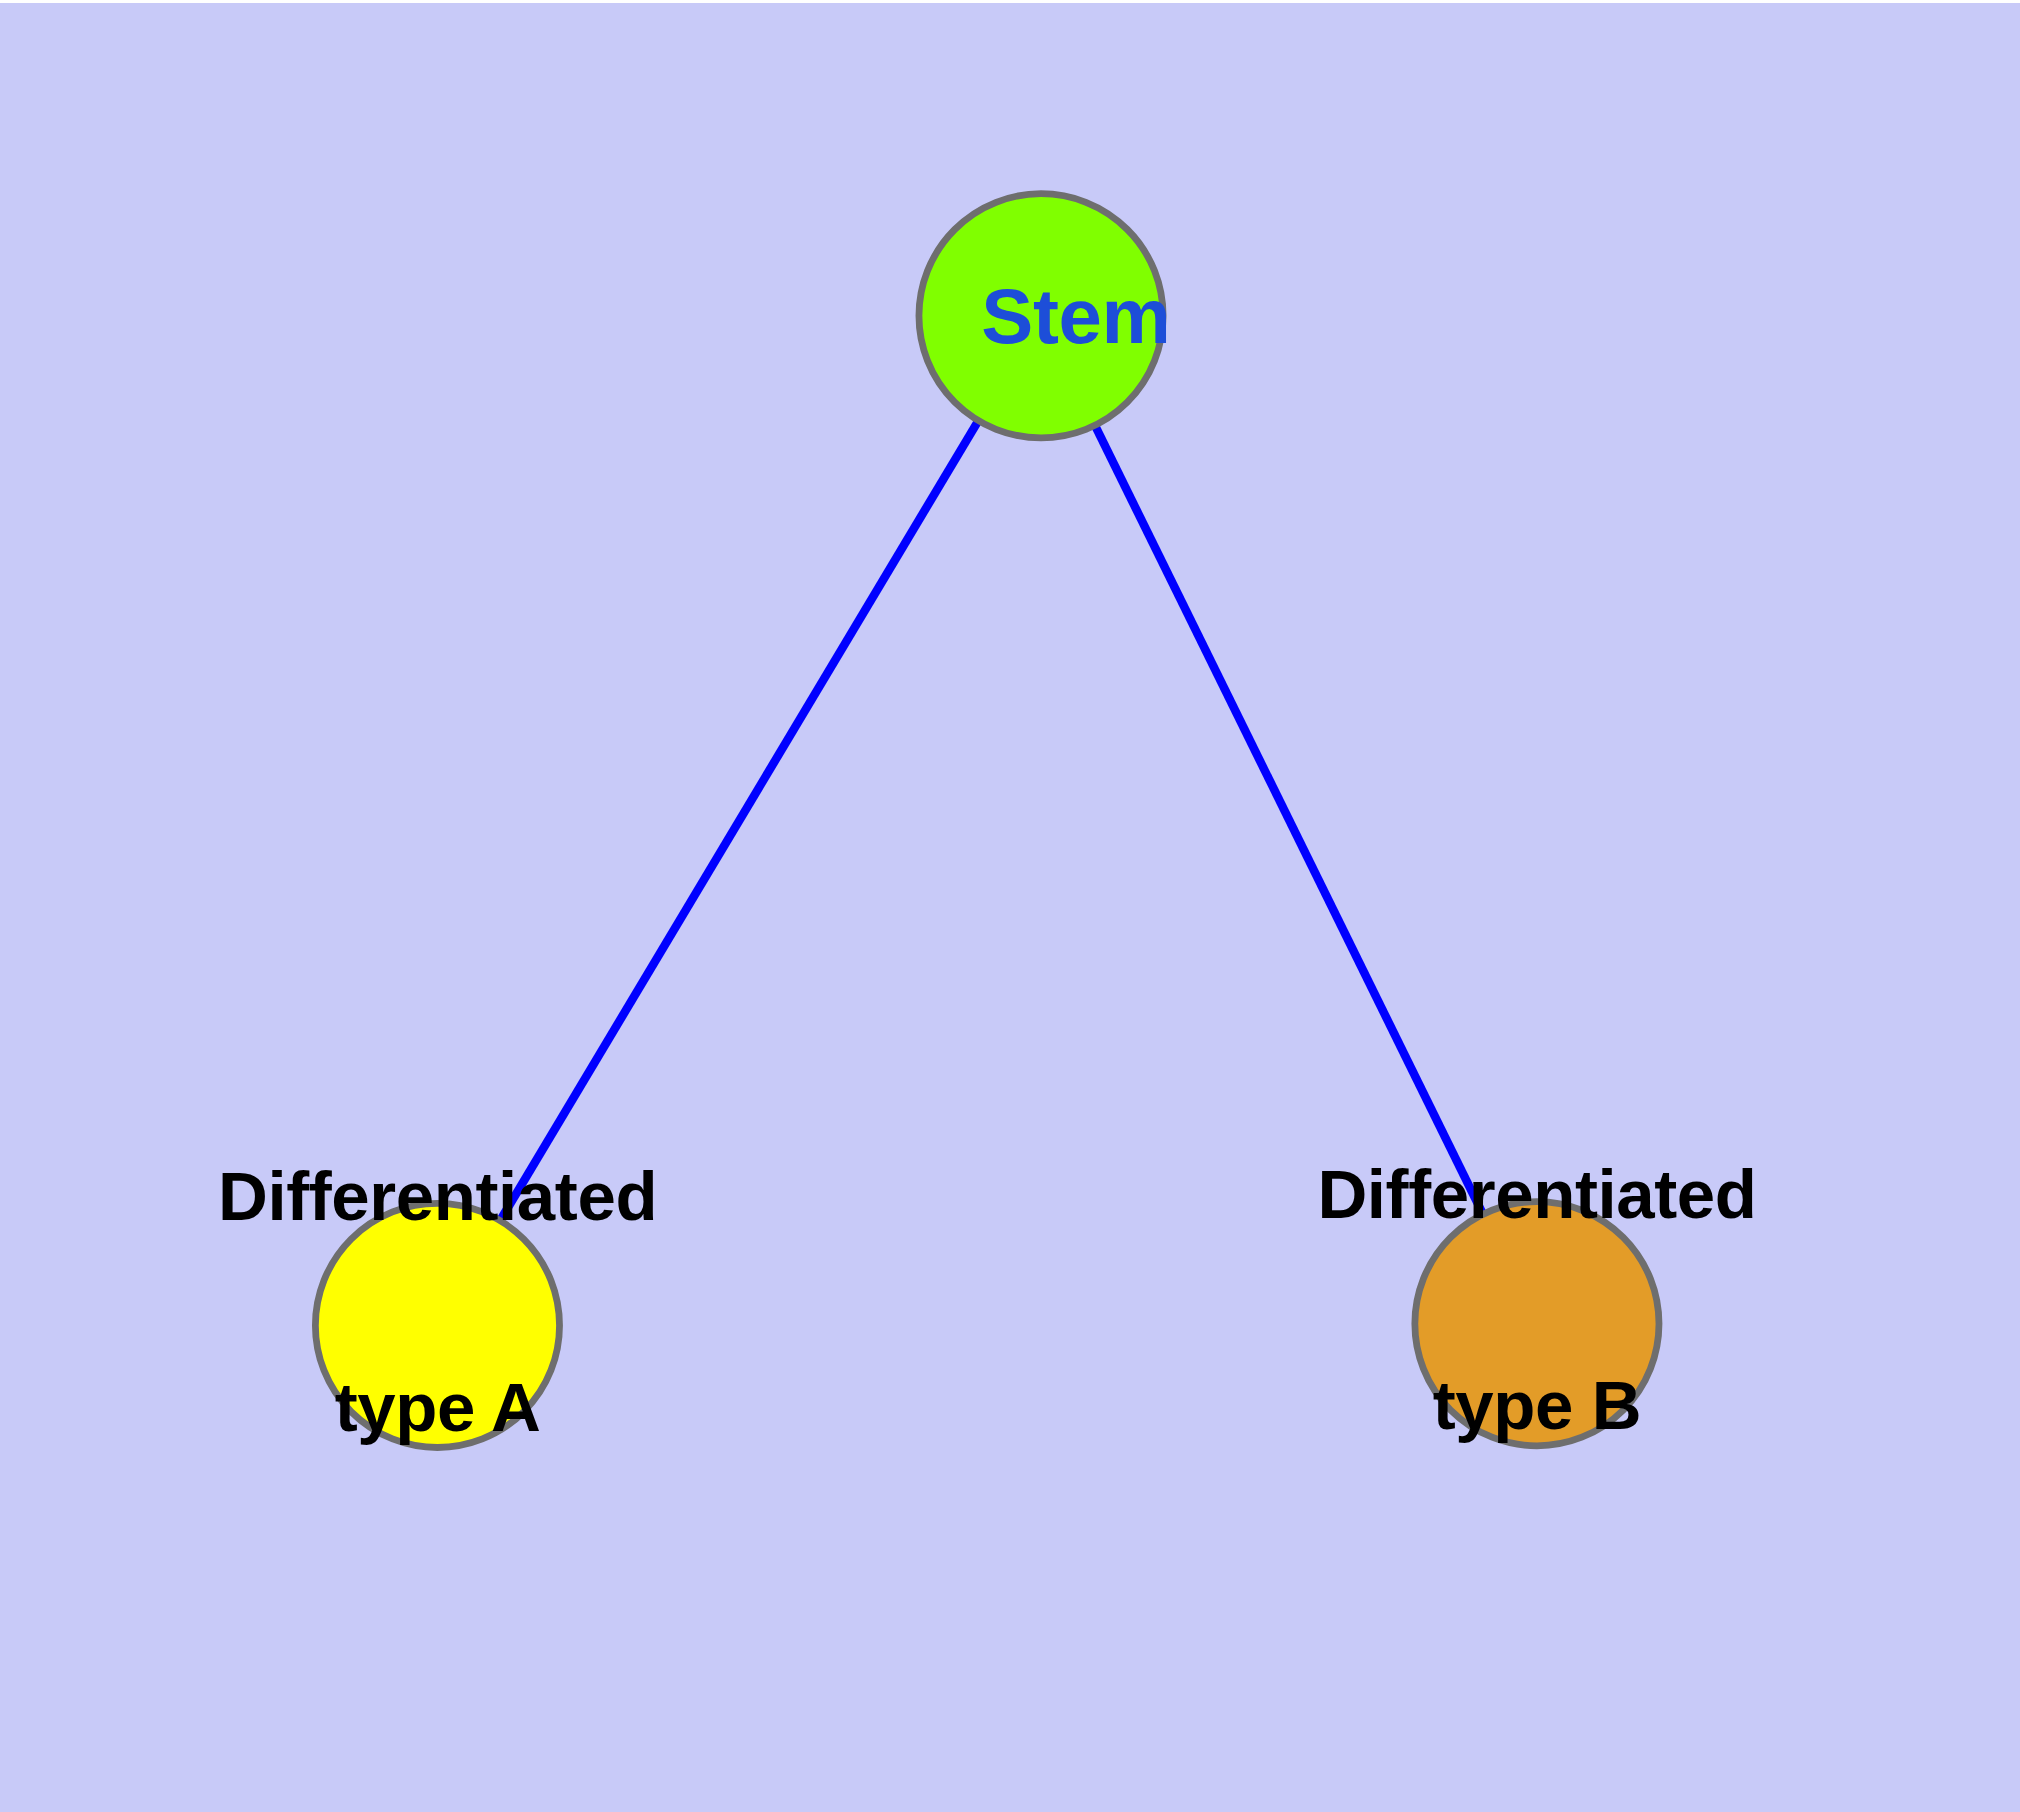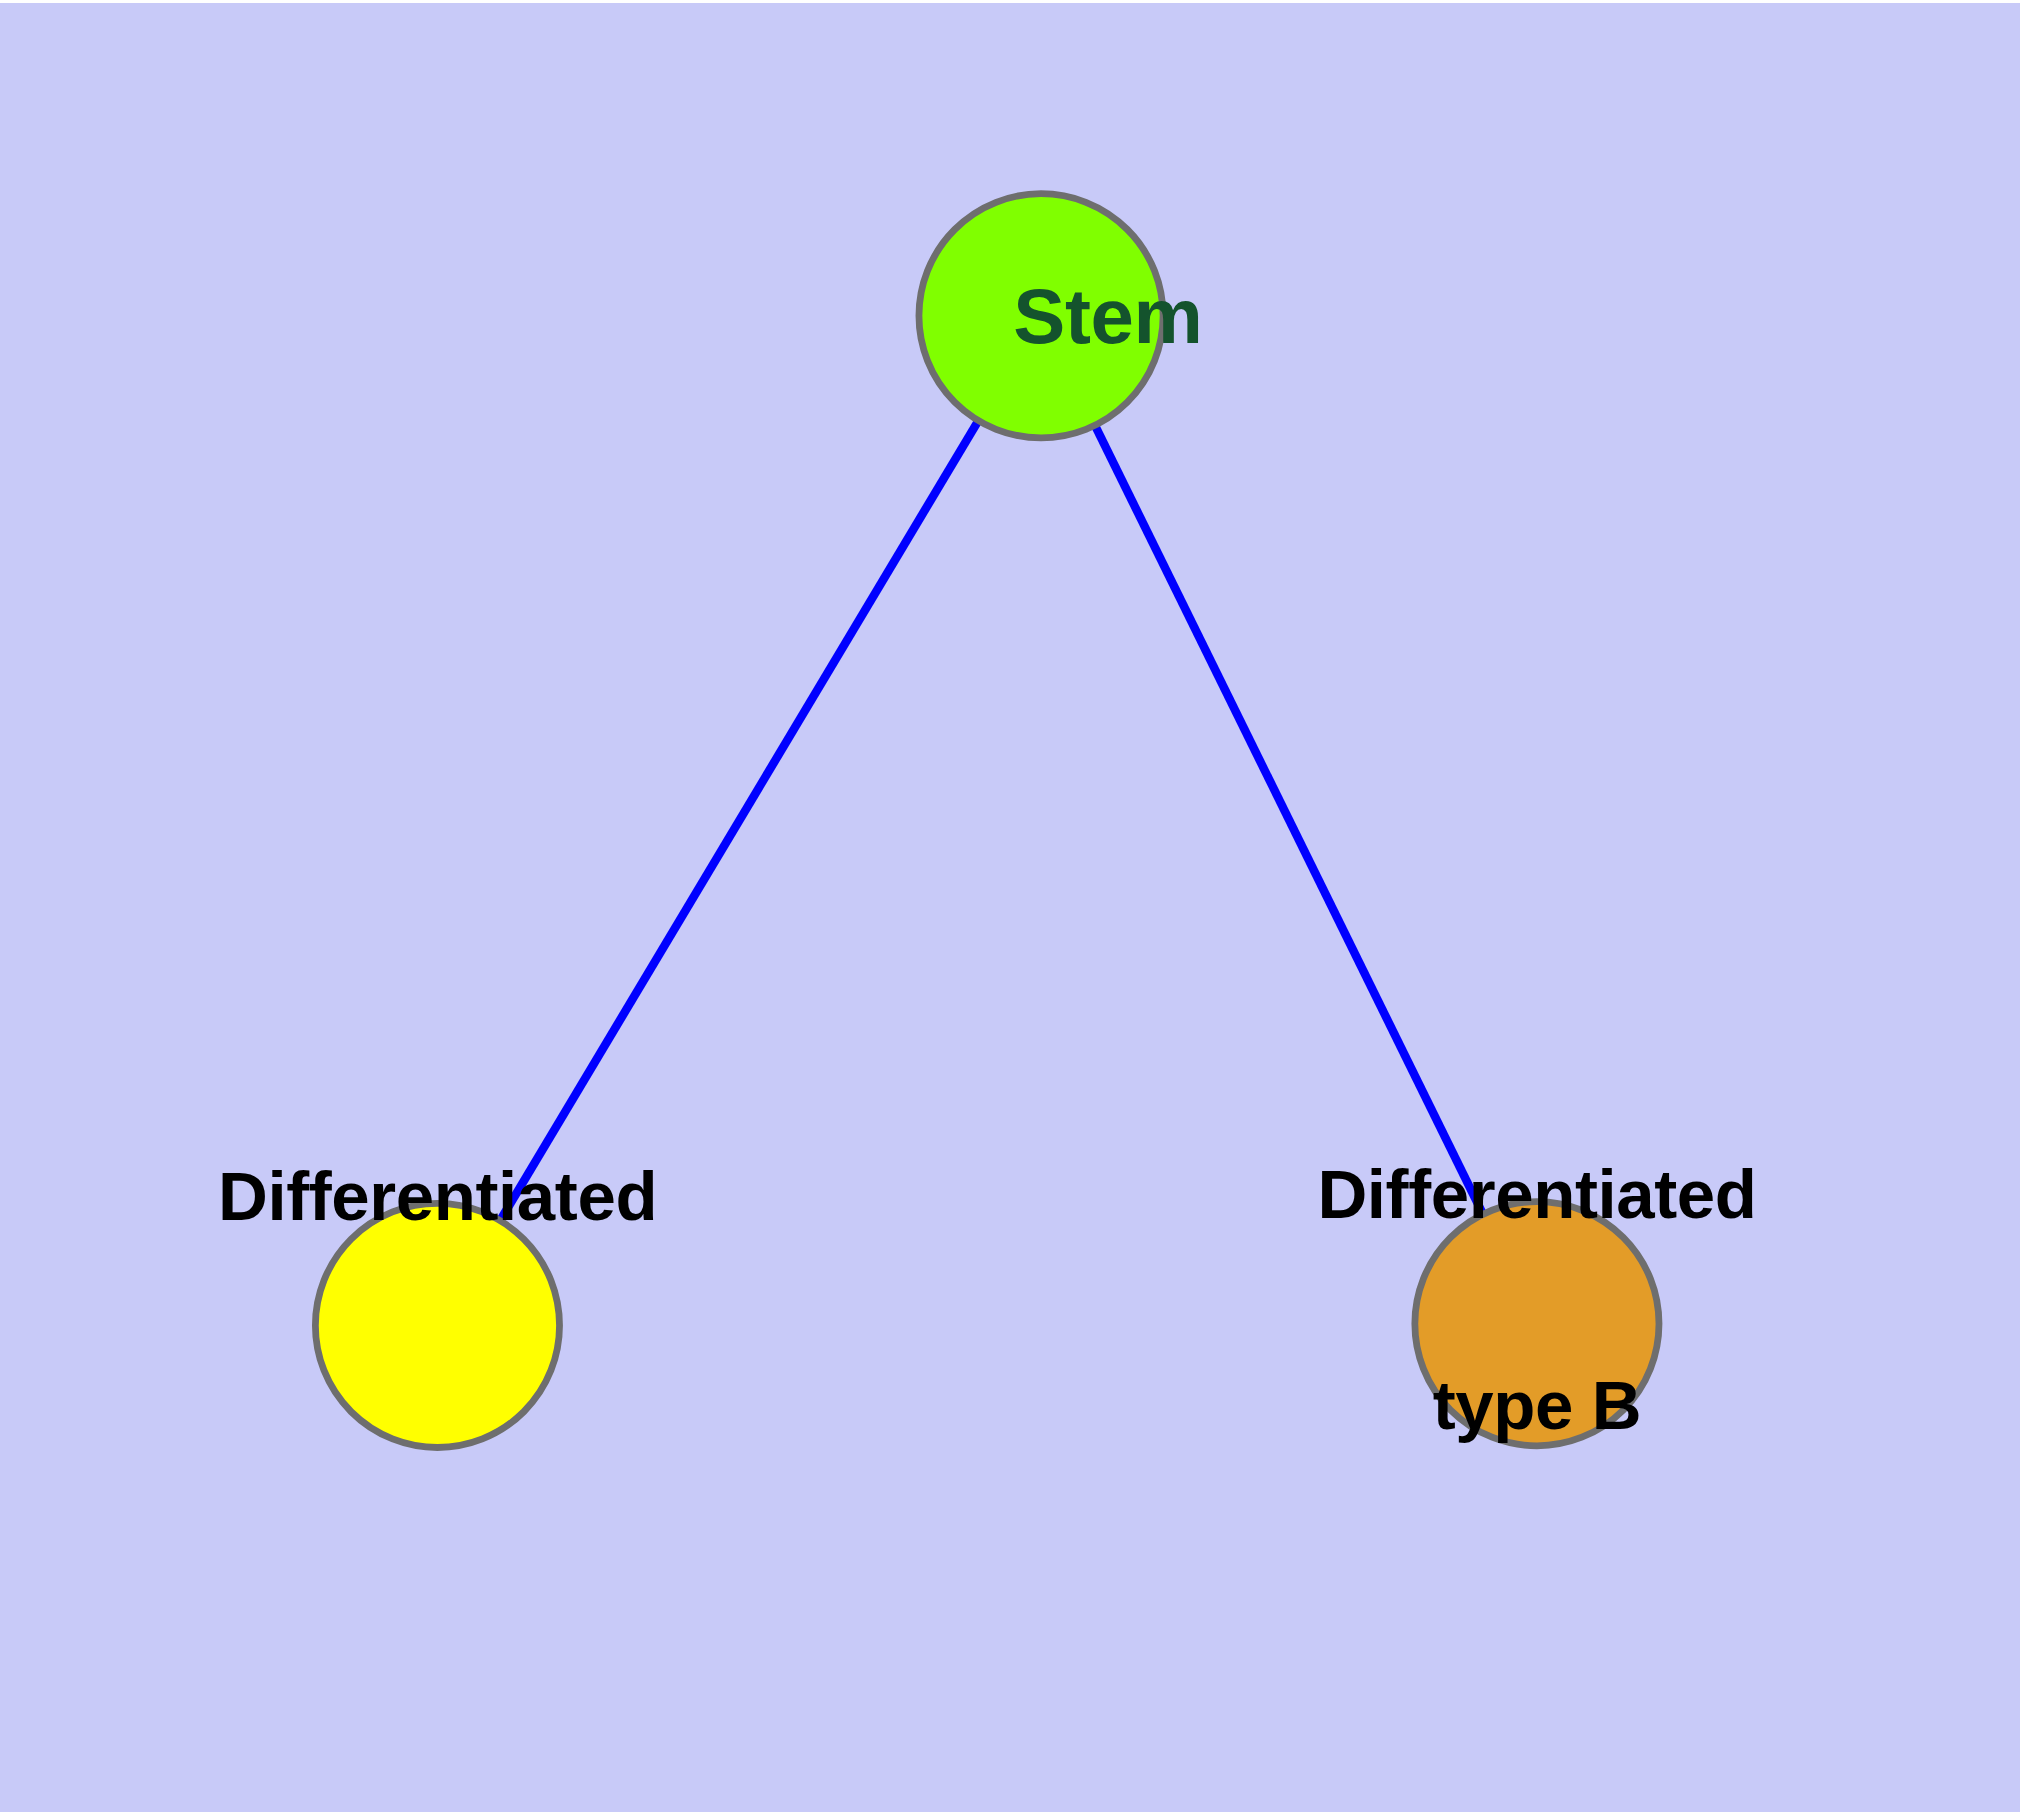--- a/index.html
+++ b/index.html
@@ -64,26 +64,27 @@
         <line id="edge-stem-to-b" x1="1287.1568562526368" y1="489.2350462980943" x2="1752.0772674413145" y2="1434.1758478422612" stroke="#0000ff" stroke-width="10" stroke-linecap="butt"></line>
       </g>
 
       <g>
         <circle id="node-stem" cx="1228" cy="369" r="144" fill="#80ff00" stroke="#6e6e6e" stroke-width="8"></circle>
         <circle id="node-diff-a" cx="516" cy="1560" r="144" fill="#ffff00" stroke="#6e6e6e" stroke-width="8"></circle>
         <circle id="node-diff-b" cx="1813" cy="1558" r="144" fill="#e39c28" stroke="#6e6e6e" stroke-width="8"></circle>
       </g>
     </svg>
 
-    <div class="node-label root" style="left: 620px; top: 194px; width: 848px; color: #14532d;">
+    <div class="node-label root" style="left: 588px; top: 194px; width: 848px; color: #1d4ed8;">
       <span>Stem</span>
     </div>
 
     <div class="node-label leaf" style="left: 13.6px; top: 1018px; width: 848px; color: rgb(0, 0, 0);">
       <div>Differentiated</div>
+      <div>type A</div>
     </div>
 
     <div class="node-label leaf" style="left: 1113px; top: 1016px; width: 848px; color: rgb(0, 0, 0);">
       <div>Differentiated</div>
       <div>type B</div>
     </div>
 
   </div>
 </div>
 

